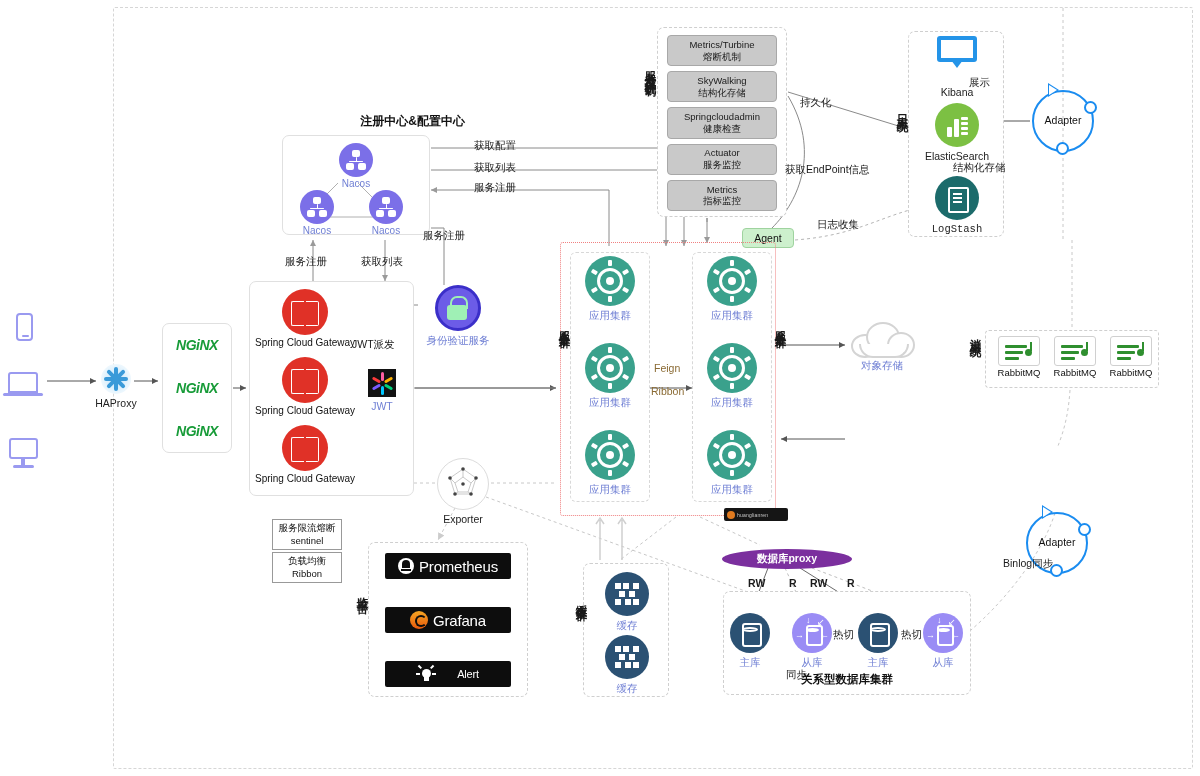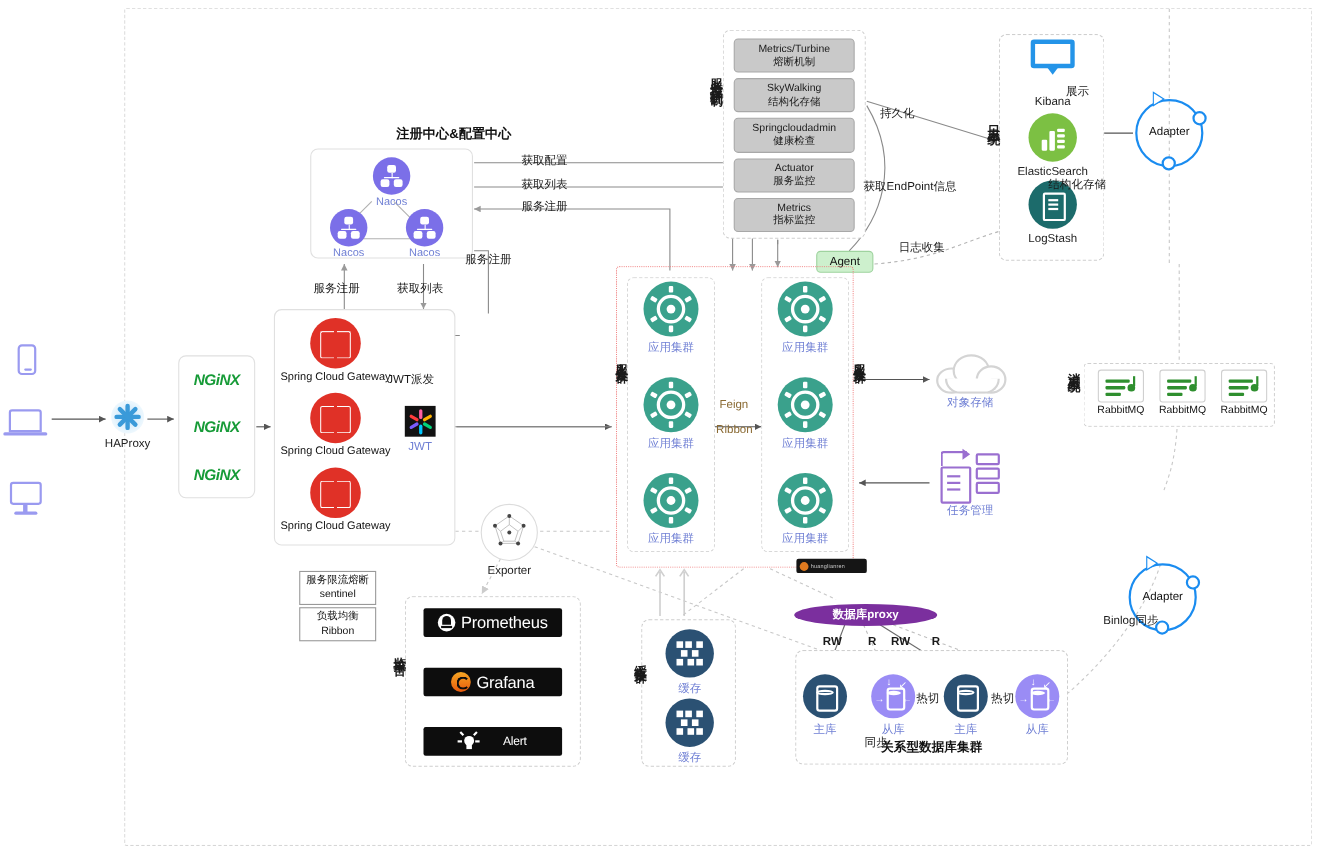--- a/index.html
+++ b/index.html
@@ -354,20 +354,24 @@
     <div class="nacos-ic">
         <i class="t"></i>
         <i class="v"></i>
         <i class="h"></i>
         <i class="bl"></i>
         <i class="br"></i>
       </div>
     <div class="nacos-cap">Nacos</div>
   </div>
 
+  <div class="abs col" id="auth-wrap">
+    <div class="auth-ic"></div>
+    <div class="caption">身份验证服务</div>
+  </div>
   <div class="abs col" id="jwt-wrap">
     <div class="jwt-ic">
       <span style="background:#ff5fa2;transform:rotate(0deg) translateY(-7px);"></span>
       <span style="background:#ffb300;transform:rotate(60deg) translateY(-7px);"></span>
       <span style="background:#00d27a;transform:rotate(120deg) translateY(-7px);"></span>
       <span style="background:#00c8ff;transform:rotate(180deg) translateY(-7px);"></span>
       <span style="background:#7a5cff;transform:rotate(240deg) translateY(-7px);"></span>
       <span style="background:#ff3b3b;transform:rotate(300deg) translateY(-7px);"></span>
     </div>
     <div class="caption">JWT</div>
@@ -412,21 +416,21 @@
     <div class="es-ic">
       <b style="left:12px;top:24px;width:5px;height:10px;"></b>
       <b style="left:19px;top:16px;width:5px;height:18px;"></b>
       <b style="left:26px;top:14px;width:7px;height:3px;"></b>
       <b style="left:26px;top:19px;width:7px;height:3px;"></b>
       <b style="left:26px;top:24px;width:7px;height:3px;"></b>
       <b style="left:26px;top:29px;width:7px;height:3px;"></b>
     </div>
     <div class="caption-dark">ElasticSearch</div>
   </div>
-  <div class="abs col" style="left:928px;top:164px;width:58px;">
+  <div class="abs col" style="left:928px;top:176px;width:58px;font-family:Liberation Mono, monospace;">
     <div class="ls-ic">
       <div class="pg">
           <i style="top:4px;"></i>
           <i style="top:8px;"></i>
           <i style="top:12px;"></i>
         </div>
     </div>
     <div class="caption-dark">LogStash</div>
   </div>
 
@@ -573,34 +577,20 @@
   <div class="abs col" id="objstore">
     <div class="cloud">
       <span style="left:0;top:12px;width:24px;height:20px;"></span>
       <span style="left:15px;top:0;width:30px;height:26px;"></span>
       <span style="left:36px;top:10px;width:24px;height:22px;"></span>
       <span style="left:8px;top:22px;width:46px;height:12px;border-top:none;border-radius:0 0 20px 20px;background:#fff;"></span>
     </div>
     <div class="caption">对象存储</div>
   </div>
 
-  <div class="abs col" id="taskmgr">
-    <div style="position:relative;width:62px;height:44px;">
-      <div style="position:absolute;left:4px;top:14px;width:24px;height:30px;border:2px solid #9a6fd0;border-radius:2px;"></div>
-      <div style="position:absolute;left:10px;top:22px;width:12px;height:2px;background:#9a6fd0;"></div>
-      <div style="position:absolute;left:10px;top:28px;width:12px;height:2px;background:#9a6fd0;"></div>
-      <div style="position:absolute;left:10px;top:34px;width:12px;height:2px;background:#9a6fd0;"></div>
-      <div style="position:absolute;left:4px;top:0;width:22px;height:12px;border:2px solid #9a6fd0;border-bottom:none;border-right:none;border-radius:3px 0 0 0;"></div>
-      <div style="position:absolute;left:24px;top:-2px;width:0;height:0;border-left:7px solid #9a6fd0;border-top:5px solid transparent;border-bottom:5px solid transparent;"></div>
-      <div style="position:absolute;left:36px;top:2px;width:18px;height:7px;border:2px solid #9a6fd0;border-radius:2px;"></div>
-      <div style="position:absolute;left:36px;top:15px;width:18px;height:7px;border:2px solid #9a6fd0;border-radius:2px;"></div>
-      <div style="position:absolute;left:36px;top:28px;width:18px;height:7px;border:2px solid #9a6fd0;border-radius:2px;"></div>
-    </div>
-    <div class="caption">任务管理</div>
-  </div>
 
   <div class="abs" id="mq-box"></div>
   <div class="abs vlabel" id="mq-vlabel">消息系统</div>
   <div class="abs col" style="left:994px;top:336px;width:50px;">
     <div class="mq-ic">
         <i style="top:8px;width:22px;"></i>
         <i style="top:14px;width:18px;"></i>
         <i style="top:20px;width:14px;"></i>
         <div class="stem"></div>
         <div class="note" style="top:12px;"></div>

